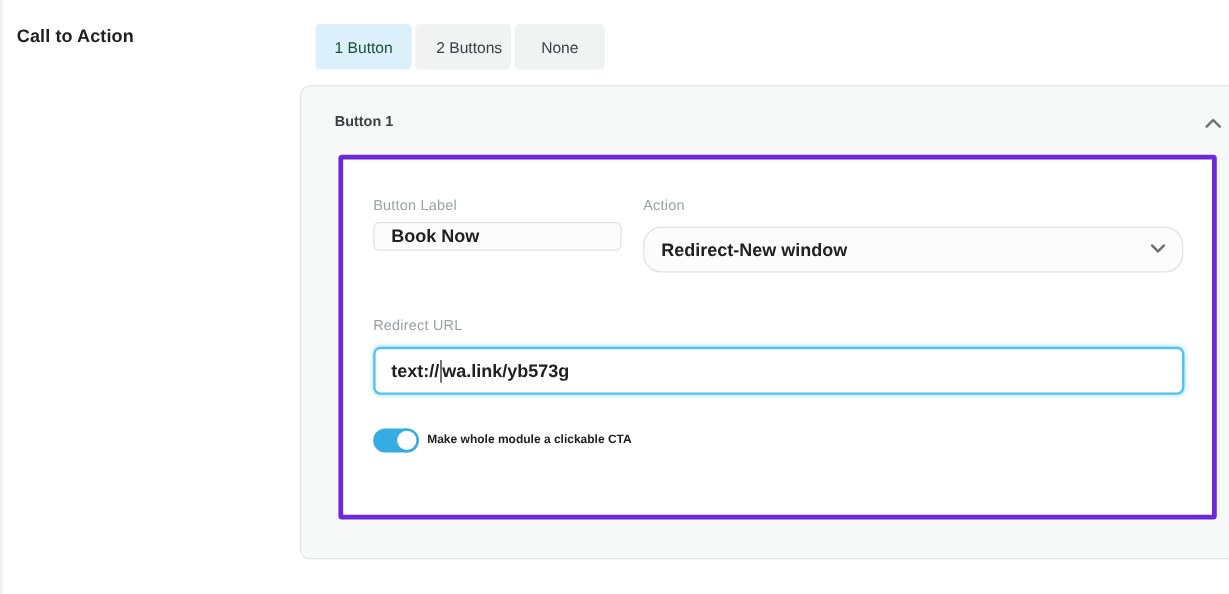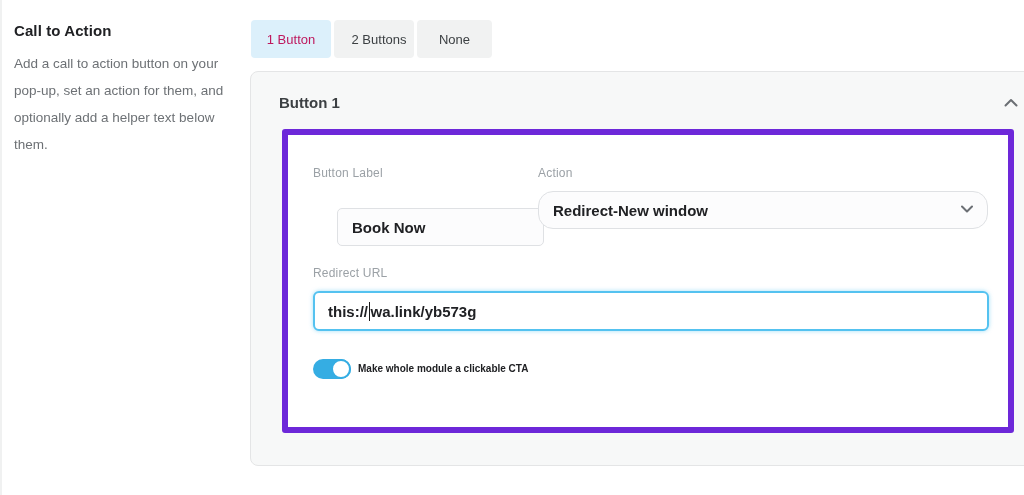--- a/index.html
+++ b/index.html
@@ -14,42 +14,42 @@
   .sidebar-title { font-size:15px; font-weight:700; color:#202124; margin-bottom:11px; letter-spacing:.1px; }
   .sidebar-desc  { font-size:13.5px; color:#6d7175; }
   .sidebar-desc span { display:block; line-height:27px; }
 
   
   .tab-bar { position:absolute; left:251px; top:20px; display:flex; gap:3px; }
   .tab { height:38px; display:flex; align-items:center; justify-content:center;
          background:#f1f2f2; border-radius:4px; font-size:13px; font-weight:500;
          color:#3c4043; cursor:pointer; }
   .tab.w1 { width:80px; } .tab.w2 { width:80px;padding-left:10px; } .tab.w3 { width:75px; }
-  .tab.active { background:#dcf0fb; color:#be185d; }
+  .tab.active { background:#dcf0fb; color:#14532d;margin-left:12px; }
 
   
   .card { position:absolute; left:250px; top:71px; width:794px; height:395px;
           background:#f7f8f8; border:1px solid #e4e5e6; border-radius:8px; }
-  .card-title { position:absolute; left:28px; top:22px; font-size:15px; font-weight:700; color:#3c4043; }
+  .card-title { position:absolute; left:28px; top:22px; font-size:12px; font-weight:700; color:#3c4043; }
   .collapse-btn { position:absolute; left:748px; top:18px; width:24px; height:24px;
                   display:flex; align-items:center; justify-content:center; cursor:pointer; }
 
   
   .blue-box { position:absolute; left:31px; top:57px; width:732px; height:304px;
-              background:#ffffff; border:6px solid #6d28d9; border-radius:3px; }
+              background:#ffffff; border:4px solid #6d28d9; border-radius:3px; }
 
   .f-label { position:absolute; font-size:12px; font-weight:500; color:#9ba1a6; letter-spacing:.2px; }
   .lbl-button-label { left:25px;  top:31px; }
   .lbl-action       { left:250px; top:31px; }
   .lbl-url          { left:25px;  top:131px; }
 
   .text-input { position:absolute; background:#fcfcfd; border:1px solid #dfe1e4; border-radius:5px;
                 font-family:"Liberation Sans", sans-serif; font-size:15px; font-weight:600;
                 color:#202124; padding:0 14px; outline:none; }
-  .inp-button-label { left:25px; top:73px; width:207px; height:38px;margin-left:24px; }
+  .inp-button-label { left:25px; top:52px; width:207px; height:24px; }
 
   .select { position:absolute; left:250px; top:56px; width:450px; height:38px;
             background:#fcfcfd; border:1px solid #dfe1e4; border-radius:15px;
             display:flex; align-items:center; padding:0 14px; font-size:15px; font-weight:600;
             color:#202124; cursor:pointer; }
   .select .chev { position:absolute; right:14px; top:13px; }
 
   .url-input { position:absolute; left:25px; top:156px; width:676px; height:40px;
                background:#ffffff; border:2px solid #54c2f0; border-radius:6px;
                box-shadow:0 0 4px rgba(84,194,240,.55);
@@ -70,26 +70,20 @@
   svg { display:block; }
 </style>
 </head>
 <body>
 
 <div class="page">
   <div class="left-edge"></div>
 
   <div class="sidebar">
     <div class="sidebar-title">Call to Action</div>
-    <div class="sidebar-desc">
-      <span>Add a call to action button on your</span>
-      <span>pop-up, set an action for them, and</span>
-      <span>optionally add a helper text below</span>
-      <span>them.</span>
-    </div>
   </div>
 
   <div class="tab-bar">
     <div class="tab w1 active">1 Button</div>
     <div class="tab w2">2 Buttons</div>
     <div class="tab w3">None</div>
   </div>
 
   <div class="card">
     <div class="card-title">Button 1</div>
@@ -111,21 +105,21 @@
         <span>Redirect-New window</span>
         <span class="chev">
           <svg width="12" height="8" viewBox="0 0 12 8">
               <path d="M1 1.5 L6 6.5 L11 1.5" fill="none" stroke="#6b6f74" stroke-width="2" stroke-linecap="round" stroke-linejoin="round"></path>
             </svg>
         </span>
       </div>
 
       <div class="f-label lbl-url">Redirect URL</div>
       <div class="url-input">
-        <span>this://</span>
+        <span>text://</span>
           <span class="caret"></span>
           <span>wa.link/yb573g</span>
       </div>
 
       <div class="toggle">
         <div class="knob"></div>
       </div>
       <div class="toggle-label">Make whole module a clickable CTA</div>
 
     </div>

